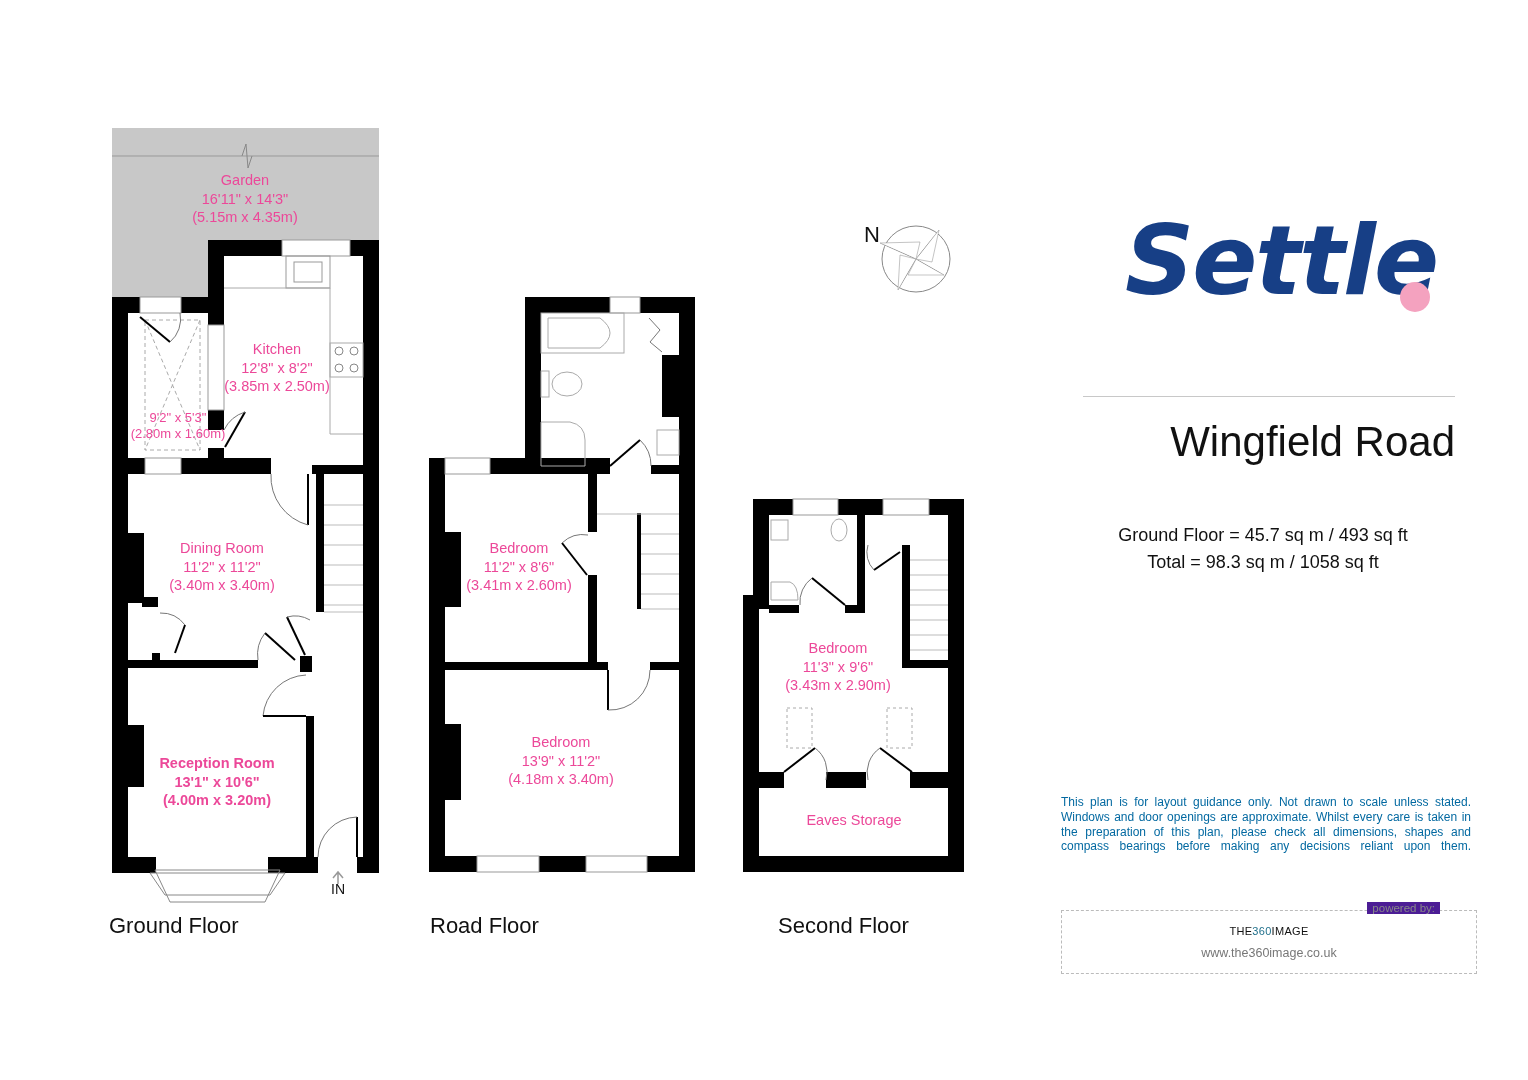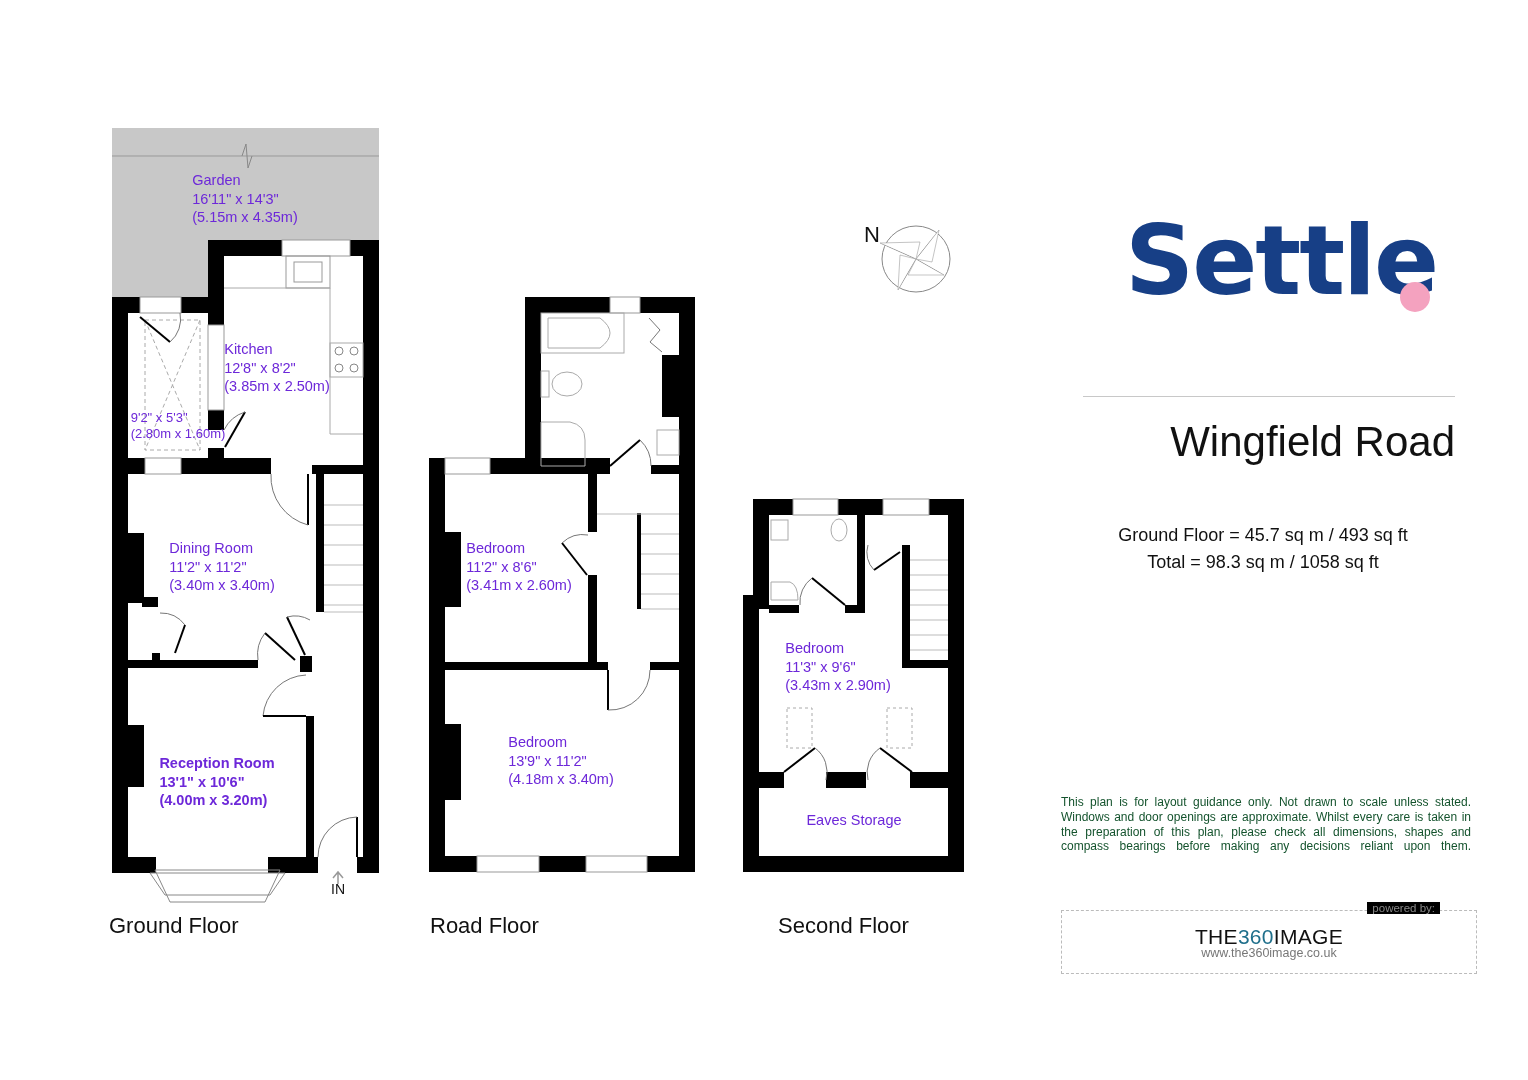--- a/index.html
+++ b/index.html
@@ -1,33 +1,33 @@
 <!DOCTYPE html>
 <html><head>
 <meta charset="utf-8">
 <style>
   html, body { margin: 0; padding: 0; background: #ffffff; }
   body { width: 1528px; height: 1080px; position: relative; overflow: hidden;
          font-family: "Liberation Sans", sans-serif; color: #111; }
   svg.plan { position: absolute; left: 0; top: 0; }
-  .room-label { position: absolute; font-size: 14.5px; line-height: 18.5px; color: #6d28d9; white-space: nowrap; transform: translateX(-50%); }
+  .room-label { position: absolute; text-align: center; font-size: 14.5px; line-height: 18.5px; color: #ec4899; white-space: nowrap; transform: translateX(-50%); }
   .floor-title { position: absolute; font-size: 22px; color: #111; }
   .in-label { position: absolute; font-size: 14px; }
   .compass-n { position: absolute; font-size: 22px; }
-  .logo { position: absolute; left: 1125px; top: 205px; font-family: "DejaVu Sans", sans-serif; font-weight: bold; font-size: 96px; color: #173f86; letter-spacing: -2px; }
+  .logo { position: absolute; left: 1125px; top: 205px; font-family: "DejaVu Sans", sans-serif; font-weight: bold; font-size: 96px; color: #173f86; letter-spacing: -2px; font-style: italic; }
   .logo-dot { position: absolute; left: 1400px; top: 282px; width: 30px; height: 30px; border-radius: 50%; background: #f4a2bf; }
   .divider { position: absolute; left: 1083px; top: 396px; width: 372px; height: 1px; background: #c8c8c8; }
   .address { position: absolute; left: 1083px; width: 372px; top: 418px; text-align: right; font-size: 42px; color: #111; }
   .area-block { position: absolute; left: 1083px; width: 360px; top: 522px; text-align: center; }
   .area-heading { font-size: 21px; line-height: 27px; }
   .area-line { font-size: 18px; line-height: 27px; }
-  .disclaimer { position: absolute; left: 1061px; top: 795px; width: 410px; font-size: 12px; line-height: 14.8px; color: #14532d; text-align: justify; text-align-last: justify; }
+  .disclaimer { position: absolute; left: 1061px; top: 795px; width: 410px; font-size: 12px; line-height: 14.8px; color: #0369a1; text-align: justify; text-align-last: justify; }
   .powered-box { position: absolute; left: 1061px; top: 910px; width: 414px; height: 62px; border: 1px dashed #bbb; }
-  .powered-by { position: absolute; right: 36px; top: -9px; background: #000000; padding: 0 5px; font-size: 11.5px; color: #888; }
-  .brand360 { position: absolute; left: 0; right: 0; top: 14px; text-align: center; font-size: 21px; letter-spacing: 0.3px; color: #111; }
+  .powered-by { position: absolute; right: 36px; top: -9px; background: #4c1d95; padding: 0 5px; font-size: 11.5px; color: #888; }
+  .brand360 { position: absolute; left: 0; right: 0; top: 14px; text-align: center; font-size: 11px; letter-spacing: 0.3px; color: #111; }
   .brand360 .accent { color: #1f6f8b; }
   .url360 { position: absolute; left: 0; right: 0; top: 35px; text-align: center; font-size: 12.5px; color: #777; }
 </style>
 </head>
 <body>
 
 <svg class="plan" width="1528" height="1080" viewBox="0 0 1528 1080">
 
   <g>
 

